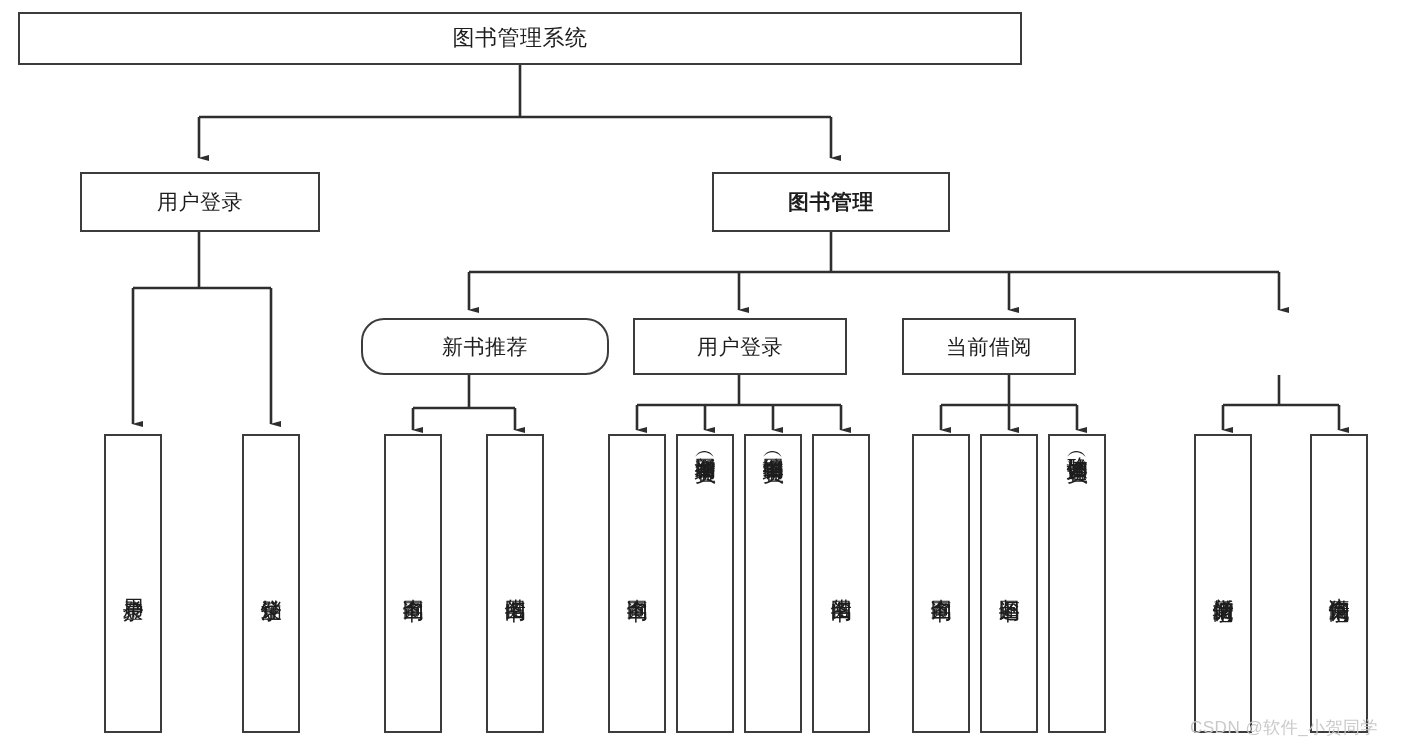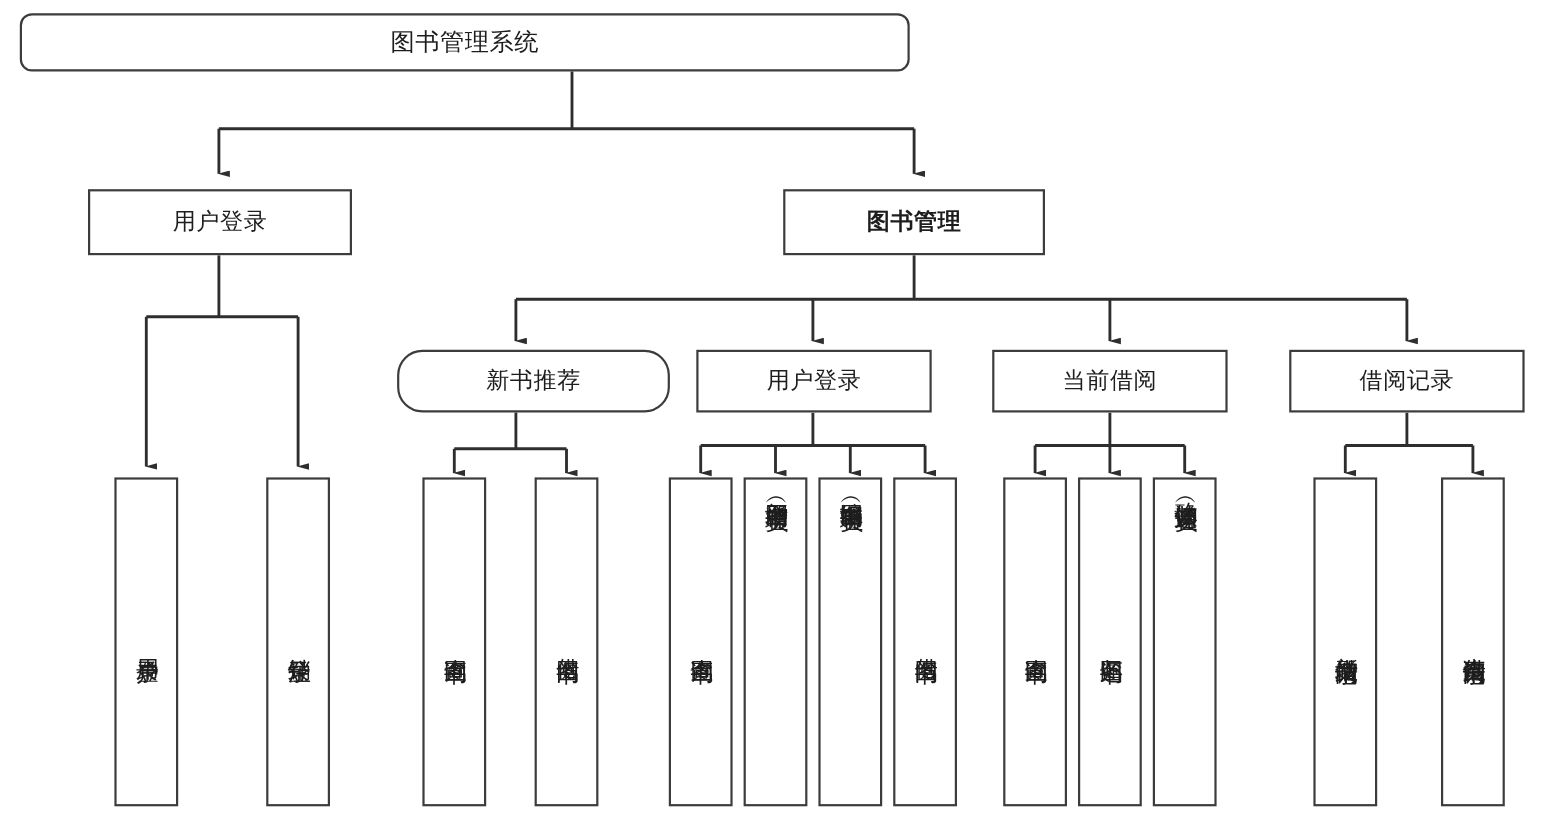--- a/index.html
+++ b/index.html
@@ -126,47 +126,44 @@
       <path d="M 1009 405 L 1009 430" marker-end="url(#arrow)"></path>
       <path d="M 1077 405 L 1077 430" marker-end="url(#arrow)"></path>
 
       <path d="M 1279 375 L 1279 405"></path>
       <path d="M 1223 405 L 1339 405"></path>
       <path d="M 1223 405 L 1223 430" marker-end="url(#arrow)"></path>
       <path d="M 1339 405 L 1339 430" marker-end="url(#arrow)"></path>
     </g>
   </svg>
 
-  <div class="node horiz root" style="left:18px; top:12px; width:809px; height:53px;border-radius:11px;">
+  <div class="node horiz root" style="left:18px; top:12px; width:1004px; height:53px;">
     <span class="node-label">图书管理系统</span>
   </div>
 
   <div class="node horiz" style="left:80px; top:172px; width:240px; height:60px;">
     <span class="node-label">用户登录</span>
   </div>
 
   <div class="node horiz" style="left:712px; top:172px; width:238px; height:60px;font-weight:bold;">
     <span class="node-label">图书管理</span>
   </div>
 
   <div class="node horiz" style="left:361px; top:318px; width:248px; height:57px;border-radius:23px;">
     <span class="node-label">新书推荐</span>
   </div>
 
   <div class="node horiz" style="left:633px; top:318px; width:214px; height:57px;">
     <span class="node-label">用户登录</span>
   </div>
 
-  <div class="node horiz" style="left:902px; top:318px; width:214px; height:57px;">
+  <div class="node horiz" style="left:902px; top:318px; width:174px; height:57px;">
     <span class="node-label">当前借阅</span>
   </div>
 
-  <div class="node horiz" style="left:1172px; top:318px; width:214px; height:57px;">
-    <span class="node-label">借阅记录</span>
-  </div>
 
   <div class="node vert center-text" style="left:104px; top:434px; width:58px; height:299px;">
     <span class="node-label">用户登录</span>
   </div>
 
   <div class="node vert center-text" style="left:242px; top:434px; width:58px; height:299px;">
     <span class="node-label">注销登录</span>
   </div>
 
   <div class="node vert center-text" style="left:384px; top:434px; width:58px; height:299px;">
@@ -206,14 +203,15 @@
   </div>
 
   <div class="node vert center-text" style="left:1194px; top:434px; width:58px; height:299px;">
     <span class="node-label">新增借阅记录</span>
   </div>
 
   <div class="node vert center-text" style="left:1310px; top:434px; width:58px; height:299px;">
     <span class="node-label">查询借阅记录</span>
   </div>
 
+  <div class="watermark" style="left:1190px; top:716px;">CSDN @软件_小贺同学</div>
 
 </div>
 
 </body></html>

